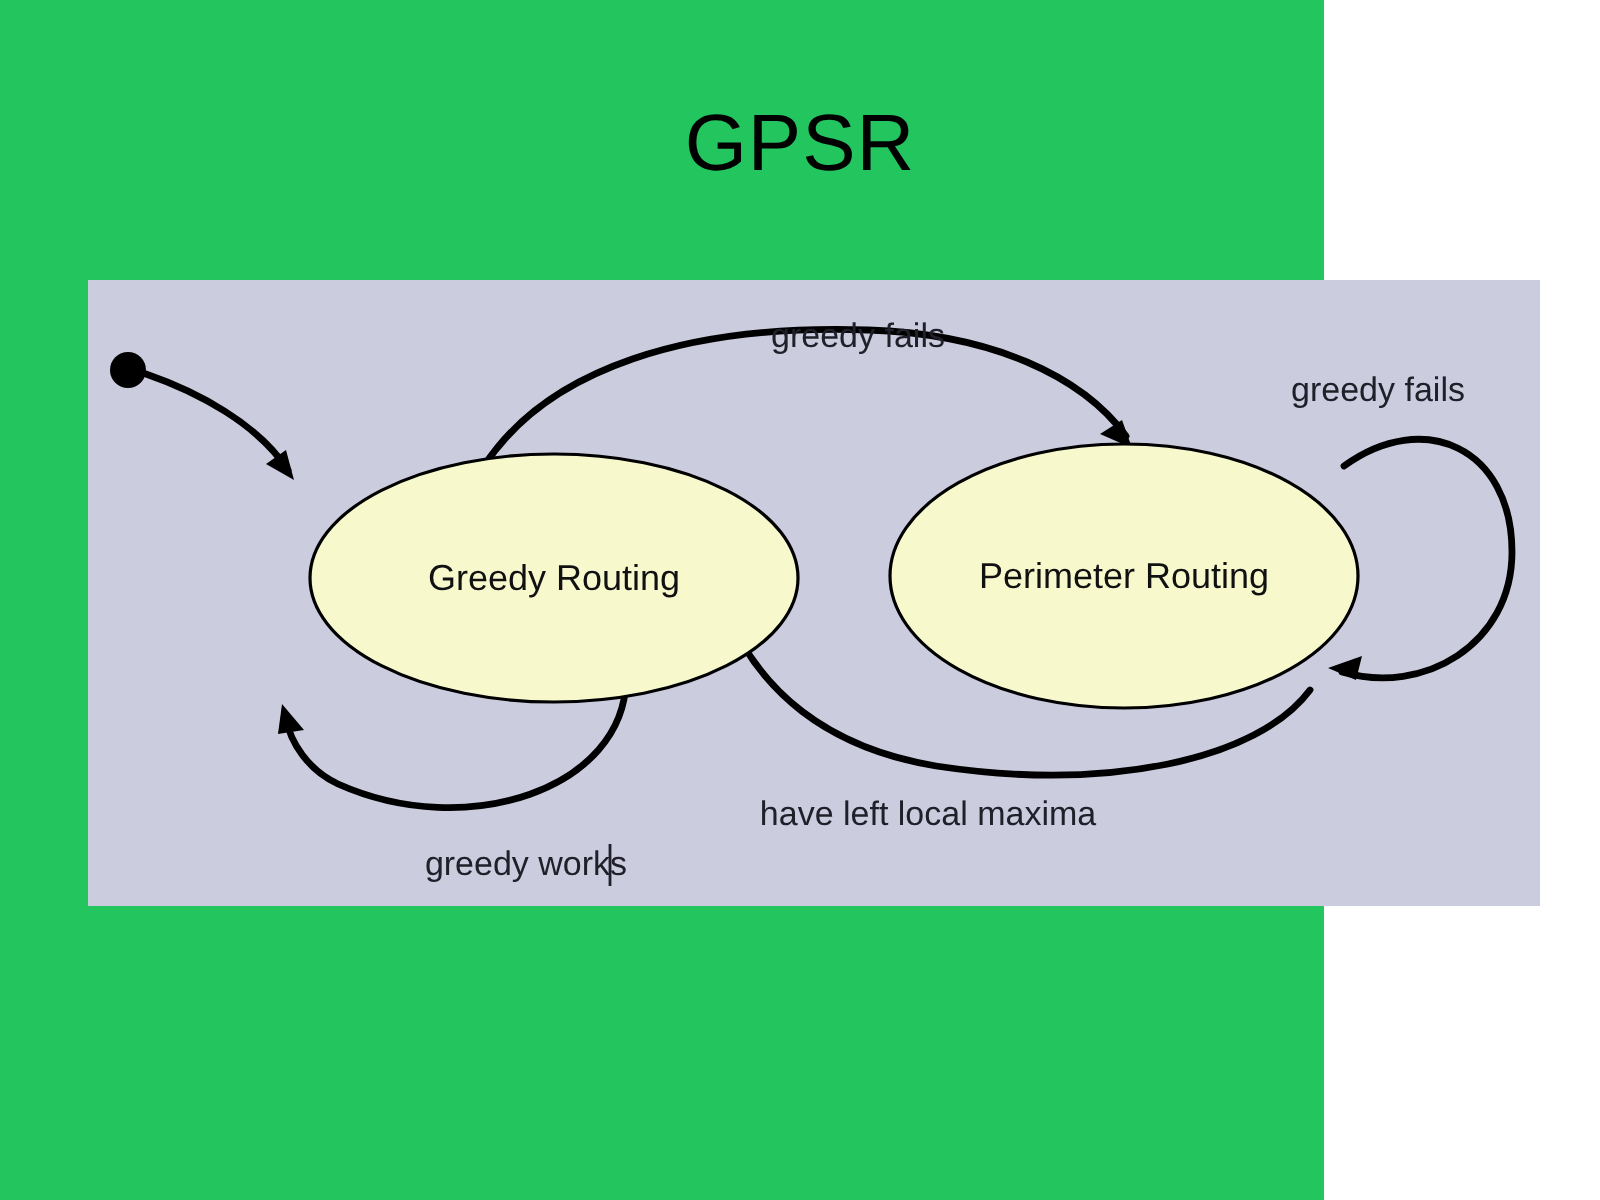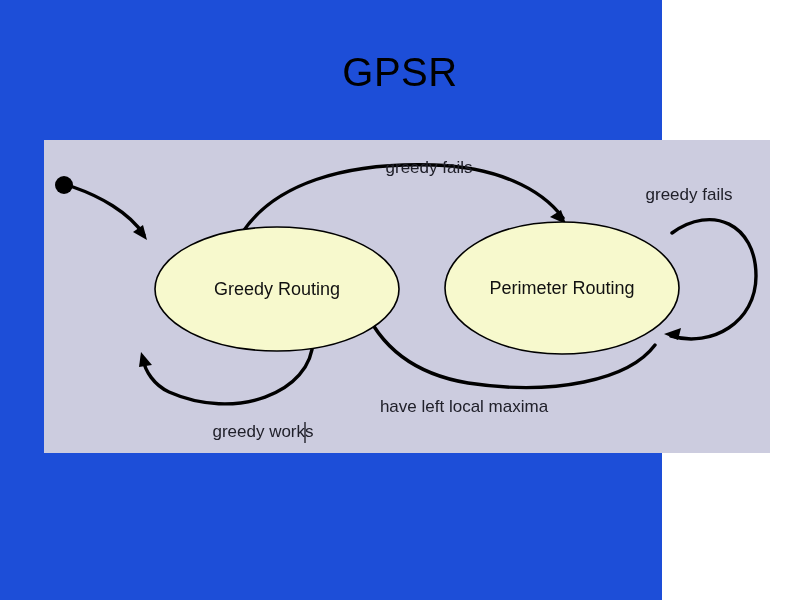--- a/index.html
+++ b/index.html
@@ -11,21 +11,21 @@
   body {
     width: 800px;
     height: 600px;
     overflow: hidden;
     font-family: "Liberation Sans", sans-serif;
   }
   #slide {
     position: relative;
     width: 662px;
     height: 600px;
-    background: #1d4ed8;
+    background: #22c55e;
   }
   #slide-title {
     position: absolute;
     left: 0;
     top: 48px;
     width: 800px;
     text-align: center;
     font-family: "Liberation Sans", sans-serif;
     font-size: 40px;
     font-weight: 400;

